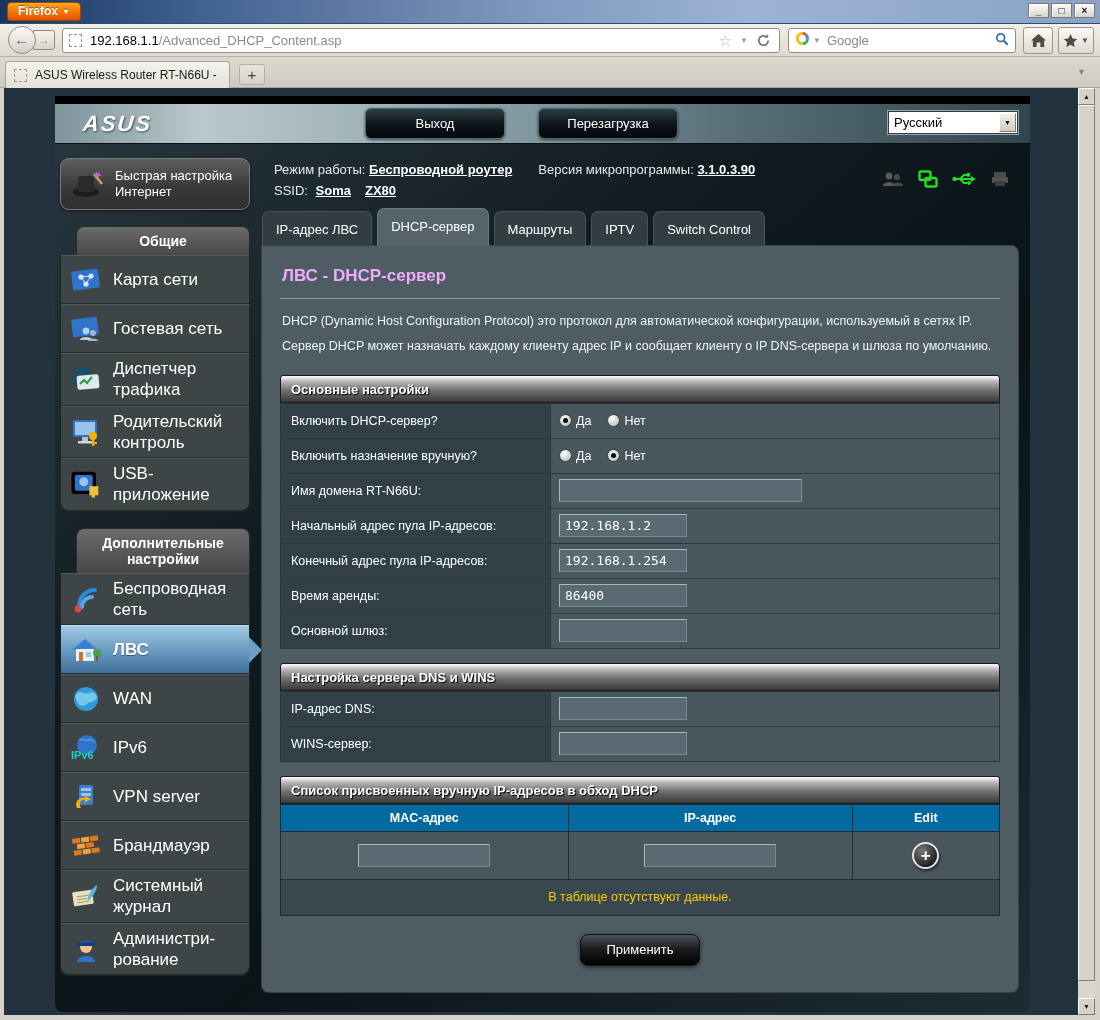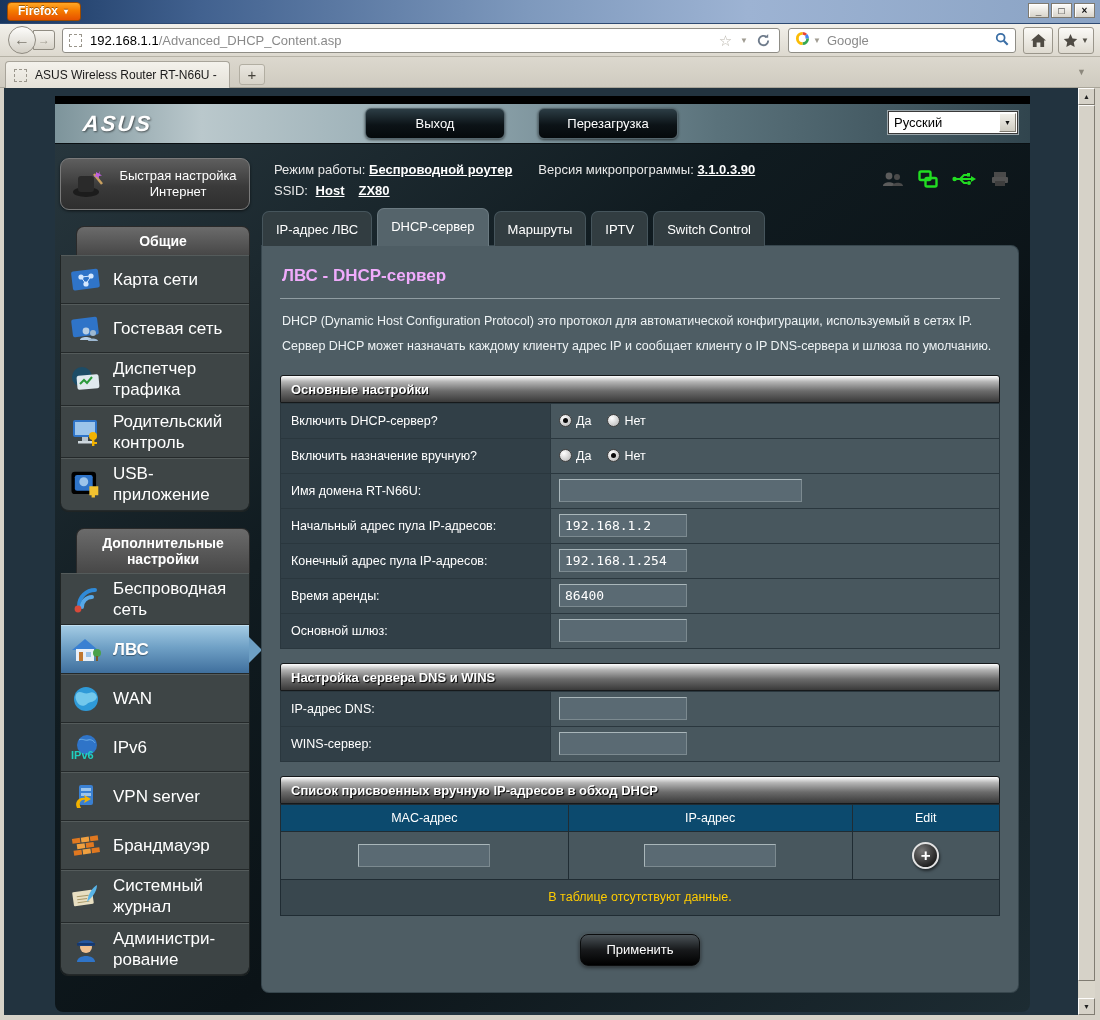--- a/index.html
+++ b/index.html
@@ -86,21 +86,21 @@
   .lang-arrow { width:17px; height:19px; margin-right:1px; background:linear-gradient(#f2f0ea,#cfccc2);
     border:1px solid; border-color:#fff #7e7a70 #7e7a70 #fff; font-size:7px; color:#111; text-align:center; line-height:18px; }
 
   .asus-body { display:flex; padding:14px 0 20px 5px; border-radius:0 0 8px 8px;
     background:linear-gradient(140deg,#27363d,#101b20 35%,#0b1317 60%,#1d2c33 100%); }
 
   
   .sidebar { width:190px; flex:none; }
   .quick-setup { display:flex; align-items:center; gap:8px; height:52px; padding:0 8px; margin-bottom:16px;
     background:linear-gradient(#5e5e5e,#3a3a3a 55%,#2e2e2e); border:1px solid #7a7a7a; border-radius:9px; cursor:pointer;
-    box-shadow:0 1px 3px rgba(0,0,0,.6);text-align:center; }
+    box-shadow:0 1px 3px rgba(0,0,0,.6); }
   .quick-setup-label { color:#fff; font-size:13px; line-height:1.25; }
   .side-section-hdr { background:linear-gradient(#6b6b6b,#474747); border:1px solid #2a2a2a; border-bottom:none;
     border-radius:8px 8px 0 0; color:#fff; font-weight:bold; font-size:14px; text-align:center; padding:6px 4px;margin-left:16px; }
   .side-menu { border:1px solid #1f2424; border-top:none; border-radius:0 0 8px 8px; overflow:visible; margin-bottom:16px; }
   .side-item { position:relative; display:flex; align-items:center; gap:8px; min-height:49px; padding:4px 6px;
     background:#3e4546; border-top:1px solid #545b5b; border-bottom:1px solid #24292a; cursor:pointer; }
   .side-item:last-child { border-radius:0 0 8px 8px; }
   .side-label { color:#fff; font-size:17px; line-height:1.25; }
   .side-item.selected { background:linear-gradient(#a3cbe4,#70a1c6 45%,#3f6f9d); border-top:1px solid #c2dff0; }
   .side-item.selected .side-label { font-weight:bold; text-shadow:0 1px 1px rgba(0,0,0,.4); }
@@ -137,21 +137,21 @@
   .txt-input { height:23px; background:#5a6a73; border:1px solid #a9b6ba; border-bottom-color:#7c8a90; border-right-color:#7c8a90;
     color:#fff; font-family:"DejaVu Sans Mono", monospace; font-size:13px; padding:0 5px; }
   .w240 { width:243px; } .w128 { width:128px; }
   .radio-group { display:flex; align-items:center; gap:16px; }
   .radio-pair { display:flex; align-items:center; gap:4px; }
   input[type=radio] { appearance:none; -webkit-appearance:none; width:13px; height:13px; border-radius:50%;
     background:radial-gradient(circle at 35% 30%, #ffffff, #c9c9c9 70%, #9a9a9a); border:1px solid #3c3c3c; position:relative; cursor:pointer; }
   input[type=radio]:checked::after { content:""; position:absolute; left:3px; top:3px; width:5px; height:5px; border-radius:50%; background:#0a0a0a; }
 
   .mtable { width:100%; border-collapse:collapse; margin-bottom:18px; }
-  .mtable th { background:#0c4a6e; color:#fff; font-size:12.5px; font-weight:normal; height:27px; border:1px solid #202c33; }
+  .mtable th { background:#0369a1; color:#fff; font-size:12.5px; font-weight:bold; height:27px; border:1px solid #202c33; }
   .mtable td { border:1px solid #202c33; background:#48575e; text-align:center; height:48px; }
   .empty-row td { background:#39474e; color:#ffcc00; font-size:12.5px; height:36px; }
   .add-btn { width:27px; height:27px; border-radius:50%; border:2px solid #e2e2e2; cursor:pointer;
     background:radial-gradient(circle at 35% 30%, #777, #1e1e1e 75%); color:#fff; font-size:17px; font-weight:bold;
     line-height:23px; display:inline-block; box-shadow:1px 2px 3px rgba(0,0,0,.55); }
 
   .apply-wrap { text-align:center; margin-top:8px; }
   .apply-btn { display:inline-block; width:120px; height:32px; border-radius:8px; cursor:pointer;
     background:linear-gradient(#4a5257,#17191b 50%,#000); border:1px solid #0b0d0e; color:#fff; font-size:13px;
     line-height:30px; box-shadow:0 1px 4px rgba(0,0,0,.7), 0 0 2px rgba(255,255,255,.25); }
@@ -418,21 +418,21 @@
 
           <div class="content">
             <div class="infoline">
               <div class="info-row1">
                 <span><span>Режим работы:</span> <span class="hdr-link">Беспроводной роутер</span></span>
                 <span><span>Версия микропрограммы:</span> <span class="hdr-link">3.1.0.3.90</span></span>
               </div>
               <div>
                 <span>SSID:</span>
                 <span class="ssid-links">
-                  <span class="hdr-link">Host</span>
+                  <span class="hdr-link">Soma</span>
                   <span class="hdr-link">ZX80</span>
                 </span>
               </div>
             </div>
             <div class="status-icons">
               <span>
                   <svg width="22" height="16" viewBox="0 0 22 16">
                     <circle cx="7" cy="5" r="3.4" fill="#5c5c5c"></circle>
                     <path d="M1 15c0-5 12-5 12 0z" fill="#5c5c5c"></path>
                     <circle cx="15" cy="6" r="3" fill="#4a4a4a"></circle>

